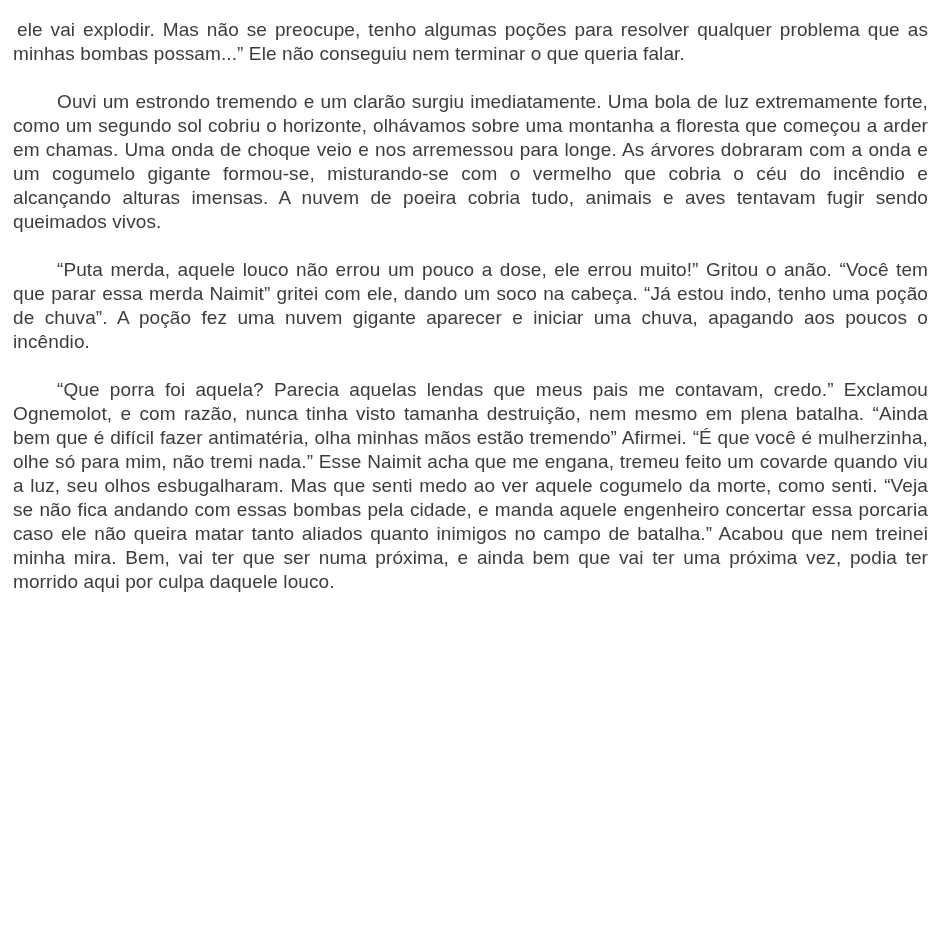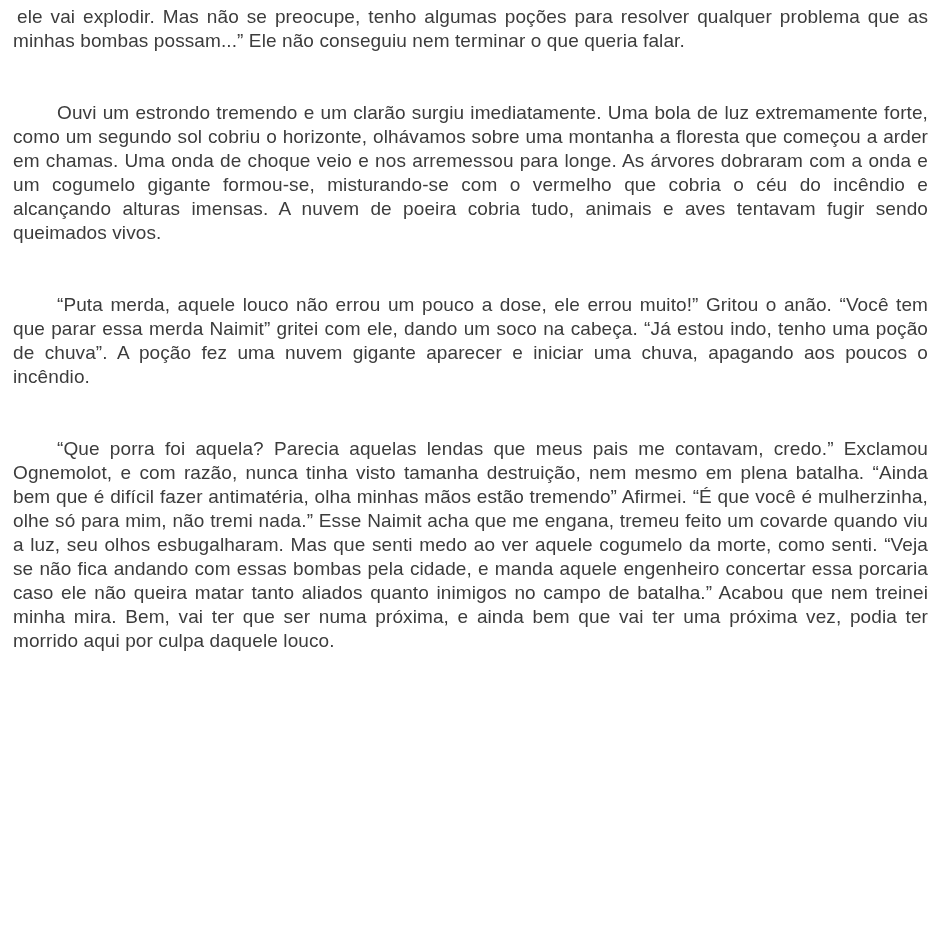--- a/index.html
+++ b/index.html
@@ -5,38 +5,37 @@
   html, body {
     margin: 0;
     padding: 0;
     background: #ffffff;
   }
   .page {
     width: 940px;
     height: 676px;
     box-sizing: border-box;
     background: #ffffff;
-    padding: 5px 12px 0 13px;
+    padding: 18px 12px 0 13px;
     overflow: hidden;
   }
   .doc-text {
     font-family: "Liberation Sans", "DejaVu Sans", sans-serif;
     font-size: 19px;
     line-height: 24px;
     color: #3c3c3c;
     text-align: justify;
     text-justify: inter-word;
     letter-spacing: 0.1px;
   }
   .para {
     margin: 0 0 24px 0;
   }
   .para.indent {
     text-indent: 44px;
-    margin-top: 48px;
   }
   .para.continuation {
     text-indent: 4px;
   }
 </style>
 </head>
 <body>
 
 <div class="page">
   <div class="doc-text">

